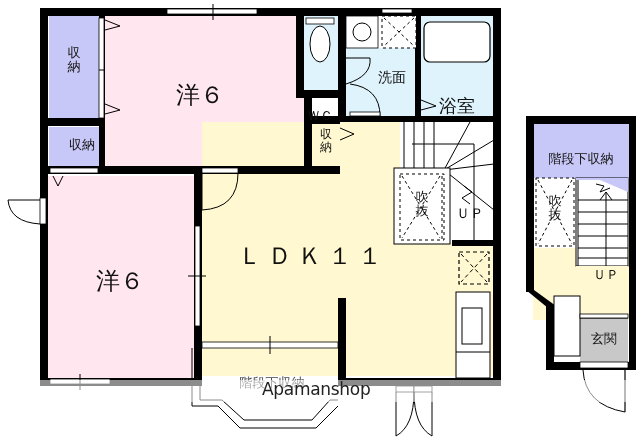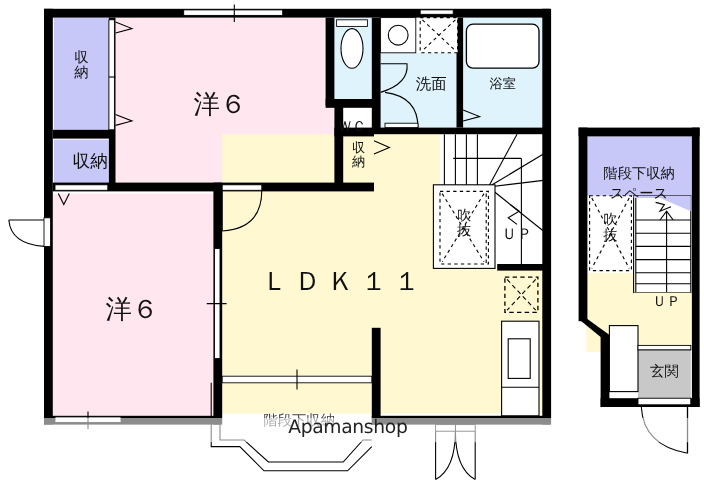--- a/index.html
+++ b/index.html
@@ -164,39 +164,38 @@
     <polyline points="596,184 604,186 600,192 610,188"></polyline>
   </g>
   <polygon points="576,180 600,180 628,192 628,178 576,178" fill="#c8c8f8"></polygon>
   <rect x="576" y="266" width="52" height="16" fill="#fff8d0"></rect>
 </svg>
 
 <div class="lbl" style="left:60px;top:46px;width:28px;font-size:13px;">
   <div>収</div>
   <div>納</div>
 </div>
-<div class="lbl" style="left:50px;top:138px;width:64px;font-size:16px;">収納</div>
+<div class="lbl" style="left:50px;top:138px;width:64px;font-size:13px;">収納</div>
 <div class="lbl" style="left:313px;top:128px;width:26px;font-size:12px;">
   <div>収</div>
   <div>納</div>
 </div>
 <div class="lbl" style="left:150px;top:82px;width:100px;font-size:24px;">洋６</div>
 <div class="lbl" style="left:70px;top:268px;width:100px;font-size:24px;">洋６</div>
 <div class="lbl" style="left:228px;top:243px;width:170px;font-size:24px;letter-spacing:6px;">ＬＤＫ１１</div>
 <div class="lbl" style="left:302px;top:70px;width:36px;font-size:13px;margin-top:39px;">ＷＣ</div>
 <div class="lbl" style="left:370px;top:70px;width:44px;font-size:14px;">洗面</div>
-<div class="lbl" style="left:432px;top:70px;width:50px;font-size:12px;">浴室</div>
+<div class="lbl" style="left:432px;top:96px;width:50px;font-size:18px;">浴室</div>
 <div class="lbl" style="left:410px;top:190px;width:24px;font-size:13px;">
   <div>吹</div>
   <div>抜</div>
 </div>
 <div class="lbl" style="left:446px;top:206px;width:48px;font-size:14px;">ＵＰ</div>
 <div class="lbl" style="left:533px;top:128px;width:96px;font-size:13px;line-height:1.35;margin-top:22px;">
   <div>階段下収納</div>
-  <div>スペース</div>
 </div>
 <div class="lbl" style="left:542px;top:194px;width:26px;font-size:13px;">
   <div>吹</div>
   <div>抜</div>
 </div>
 <div class="lbl" style="left:586px;top:268px;width:40px;font-size:13px;">ＵＰ</div>
 <div class="lbl" style="left:580px;top:332px;width:48px;font-size:13px;">玄関</div>
 <div class="lbl" style="left:222px;top:376px;width:100px;font-size:13px;color:#444;">階段下収納</div>
 
 <div class="wm"></div>

